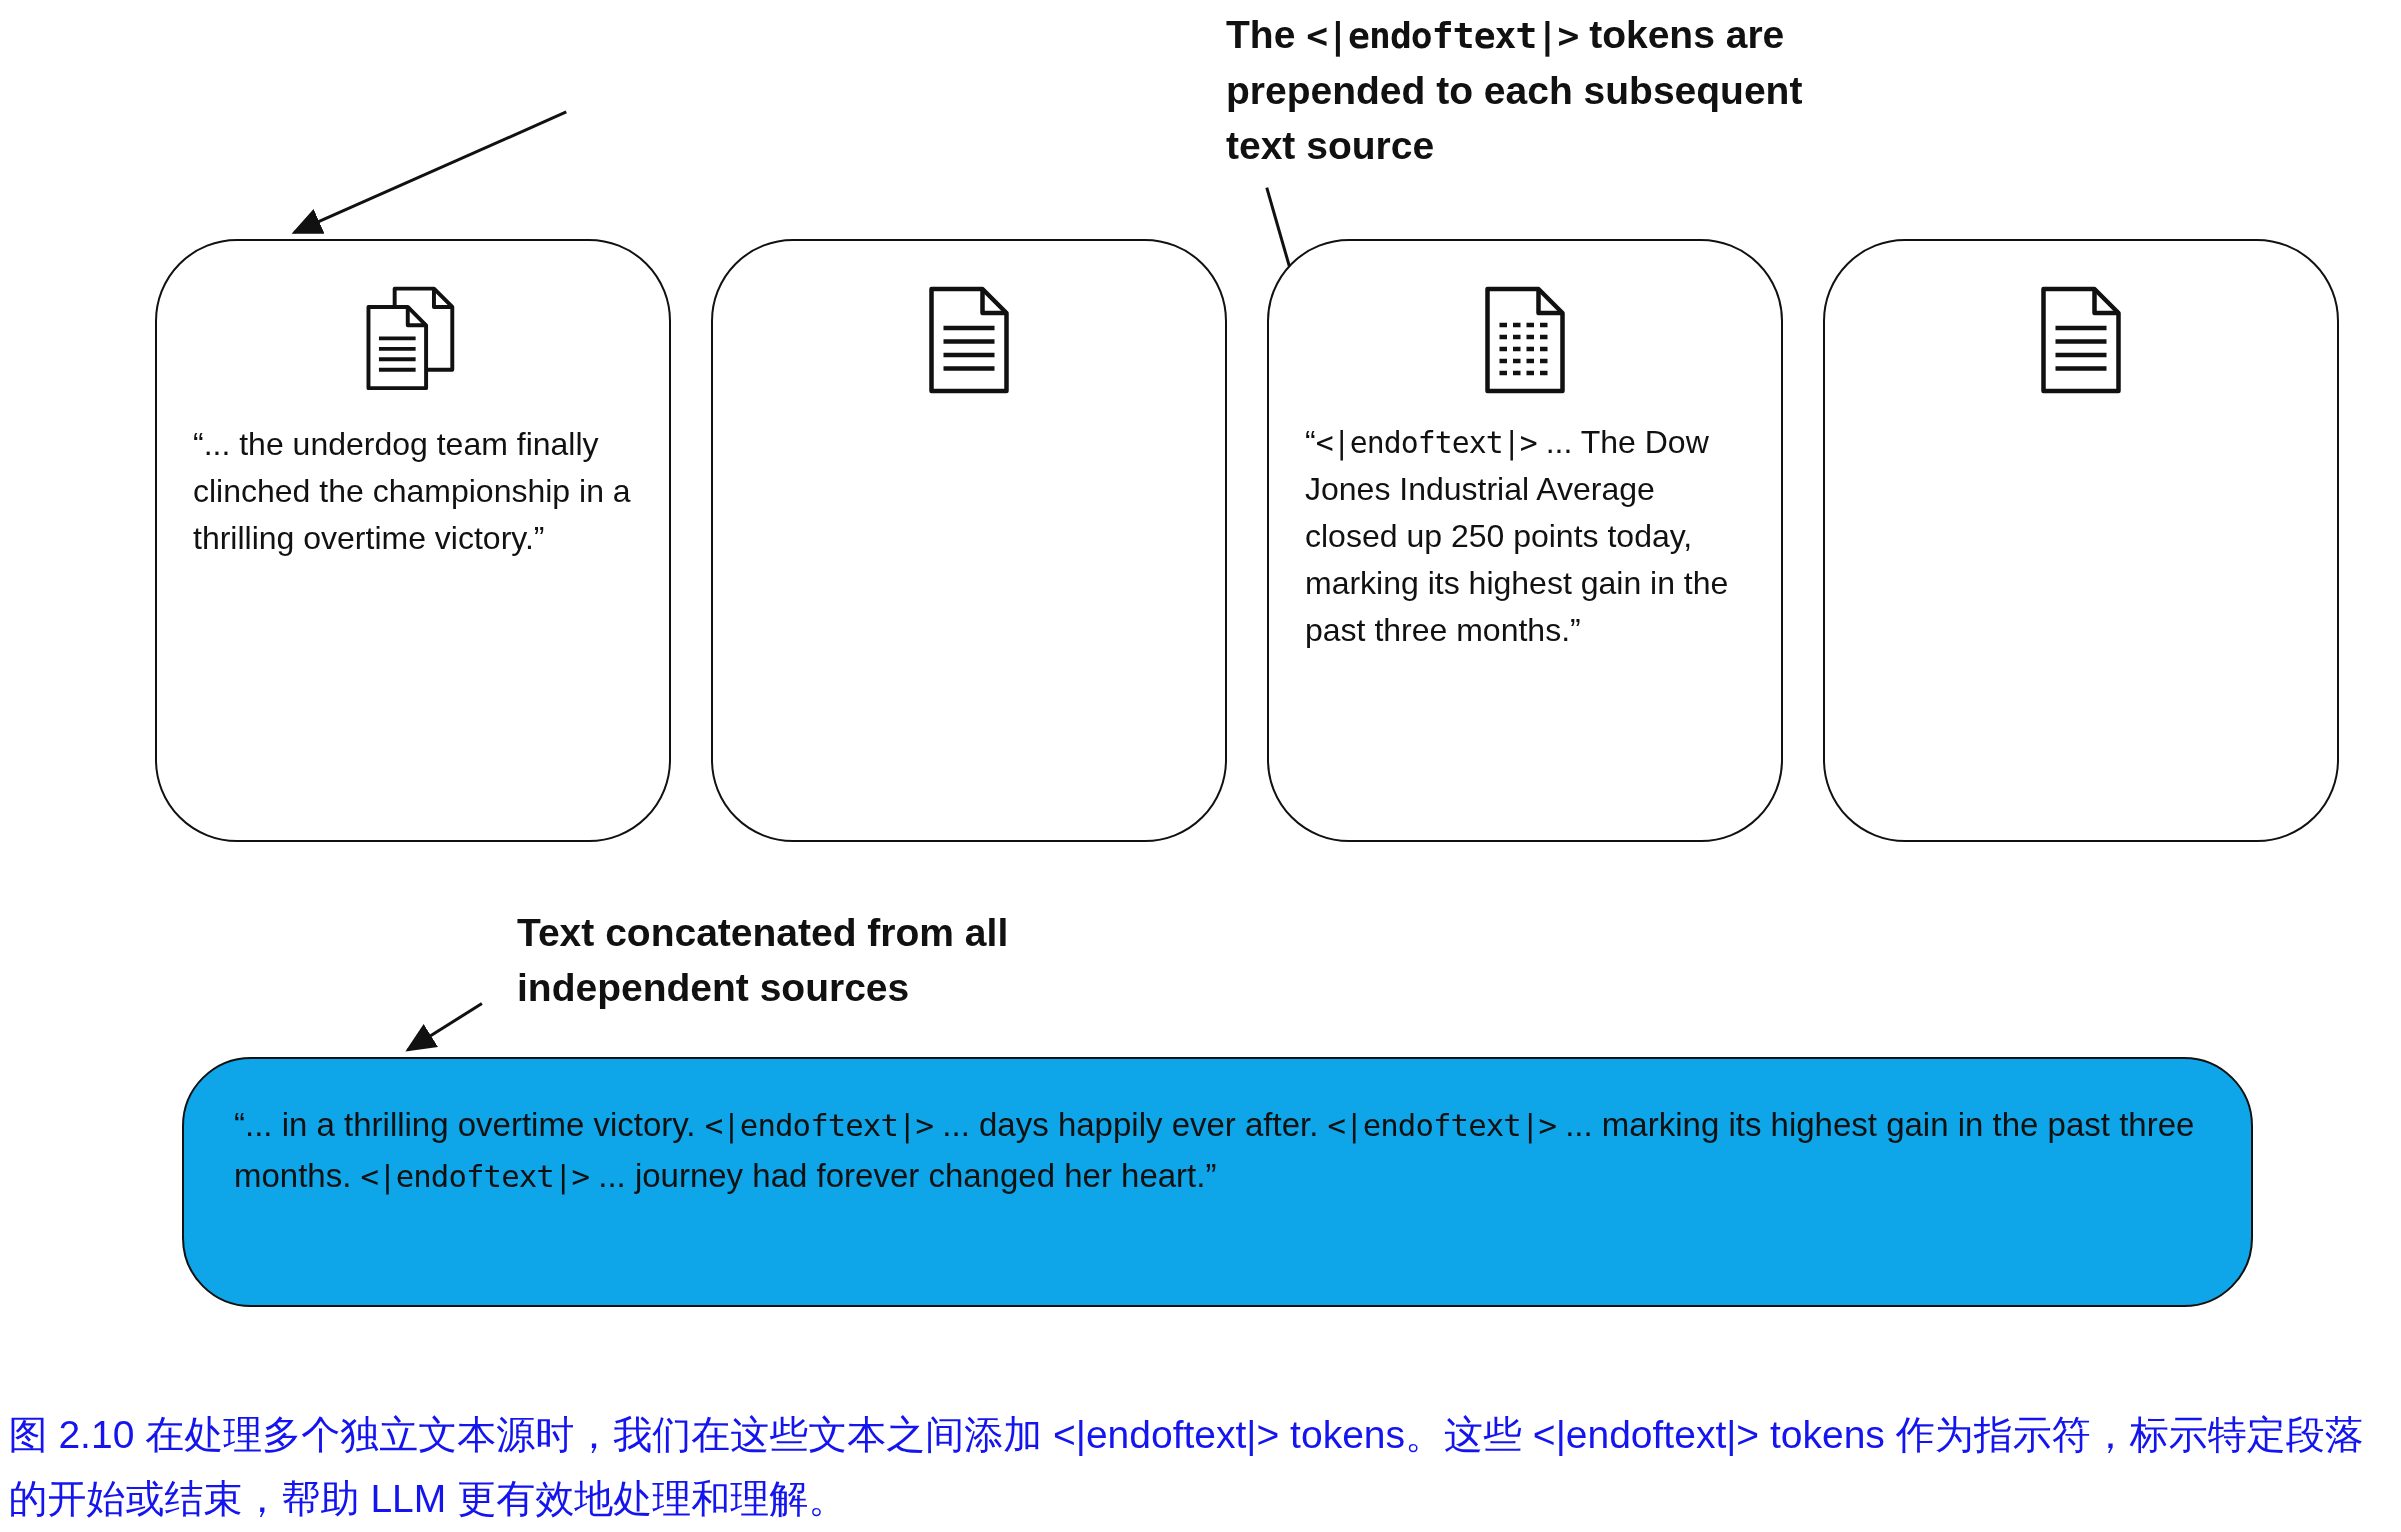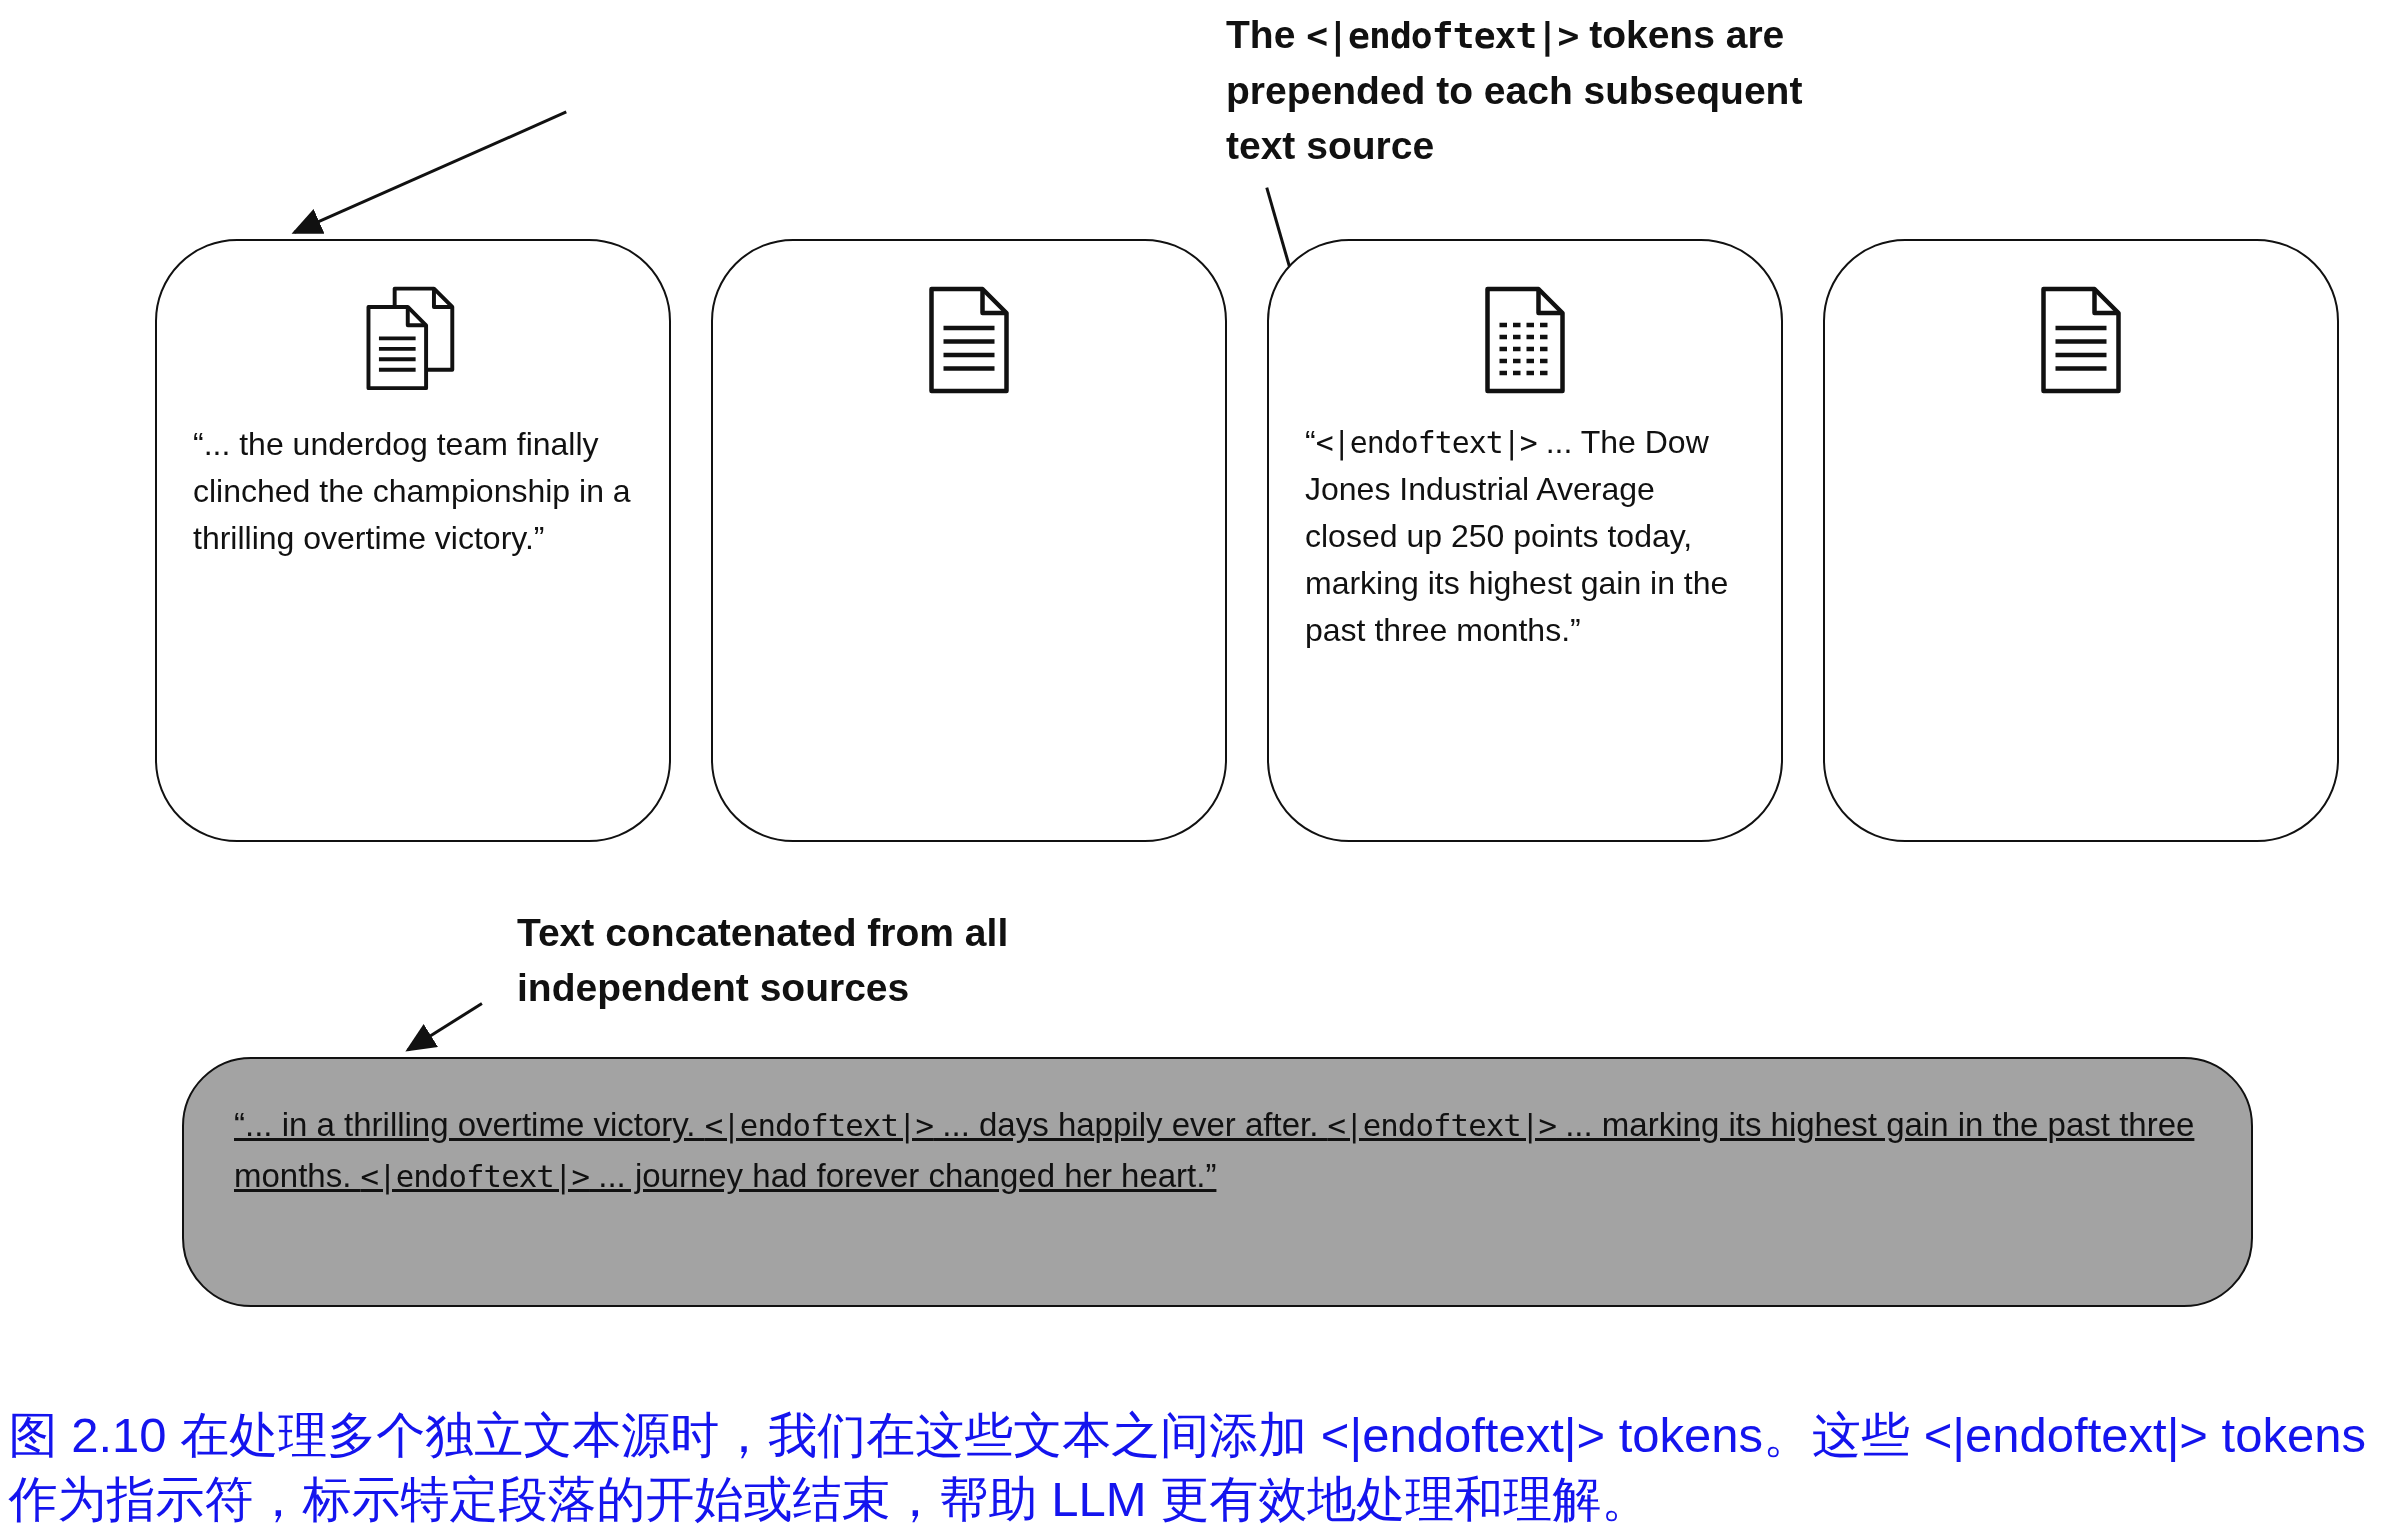--- a/index.html
+++ b/index.html
@@ -48,29 +48,28 @@
   }
   .label .tok{font-weight:700;}
   .concat-box{
     position:absolute;
     left:182px;top:1057px;
     width:2071px;height:250px;
     box-sizing:border-box;
     border:2.6px solid #111111;
     border-radius:69px;
     padding:41px 50px 0 50px;
-    background:#a3a3a3;
-    text-decoration:underline;
+    background:#0ea5e9;
   }
   .concat-box .box-text{margin:0;font-size:33px;line-height:50px;}
   .caption{
     position:absolute;
     left:8.6px;top:1403px;
     width:2388px;
-    font-size:49px;
+    font-size:39px;
     line-height:64px;
   }
 </style>
 </head>
 <body>
 
 <div class="canvas">
 
   <svg class="arrows" viewBox="0 0 2790 1780">
     <defs>

